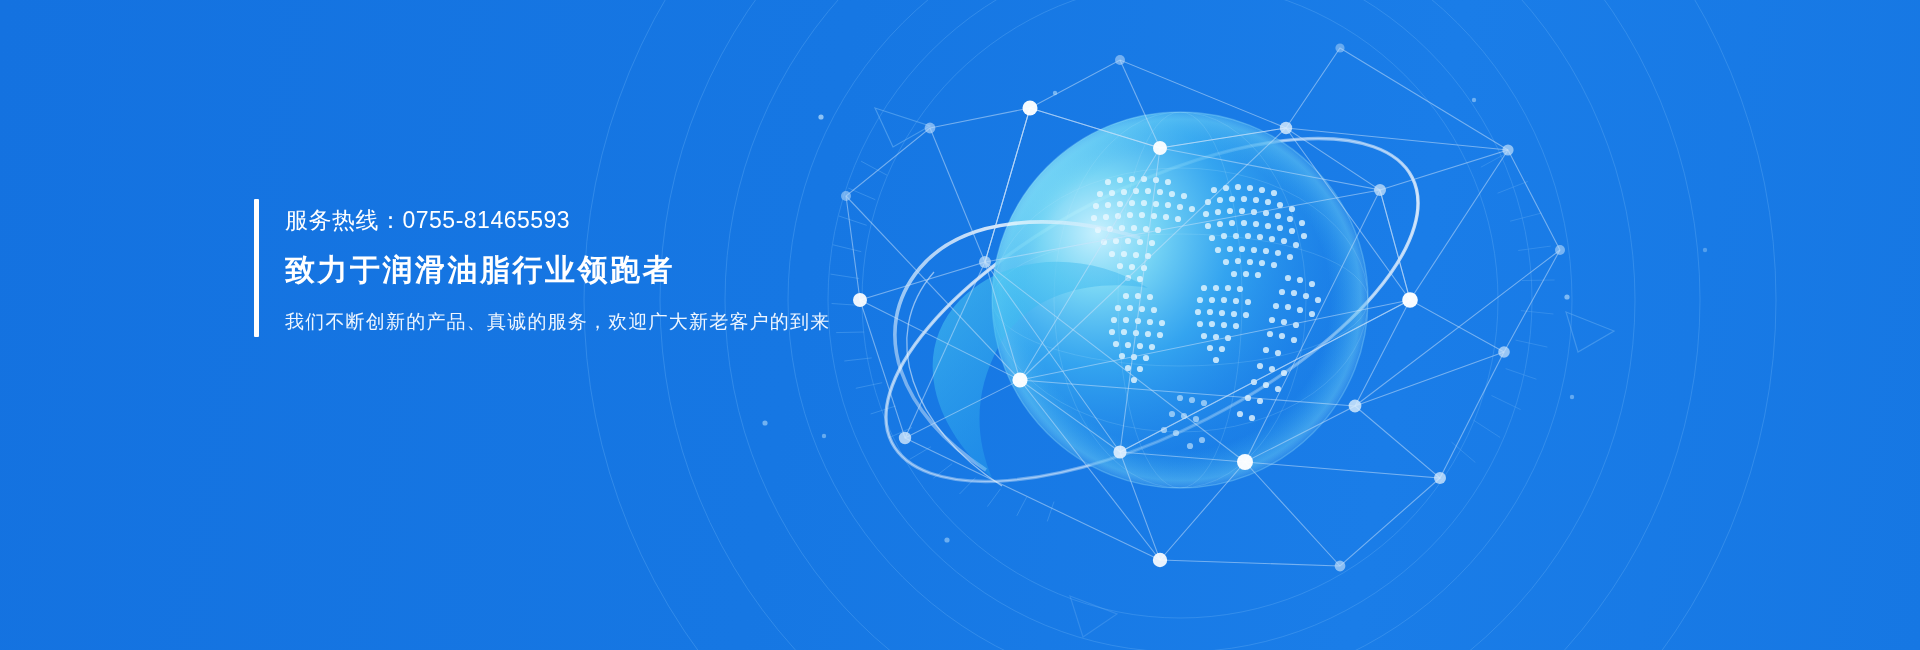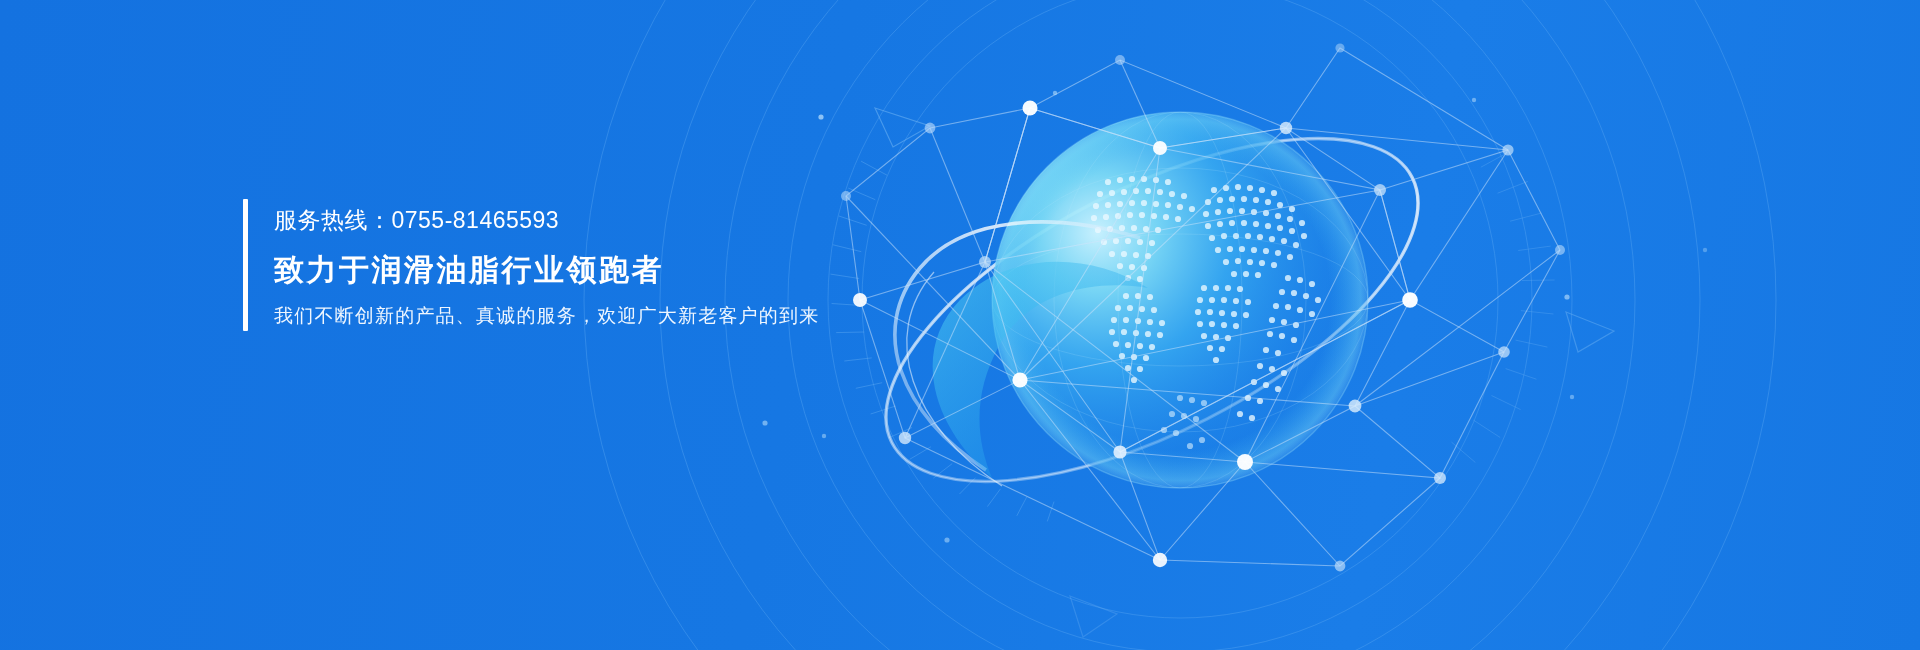--- a/index.html
+++ b/index.html
@@ -26,21 +26,21 @@
   .art {
     position:absolute;
     top:0; left:0;
     width:1920px; height:650px;
     pointer-events:none;
   }
 
   
   .text-block {
     position:absolute;
-    left:243px;
+    left:254px;
     top:199px;
     display:flex;
     align-items:stretch;
   }
   .accent-bar {
     width:5px;
     background:#ffffff;
     flex:0 0 5px;
     border-radius:1px;
   }
@@ -68,21 +68,21 @@
     white-space:nowrap;
     margin-top:2px;
   }
   .subtitle {
     color:#eef6ff;
     font-size:19px;
     line-height:30px;
     font-weight:400;
     letter-spacing:1.2px;
     white-space:nowrap;
-    margin-top:0;
+    margin-top:6px;
   }
 </style>
 </head>
 <body>
 
 <div id="banner">
 
   <div class="bg-tone"></div>
 
   <svg class="art" viewBox="0 0 1920 650" preserveAspectRatio="none" xmlns="http://www.w3.org/2000/svg">

